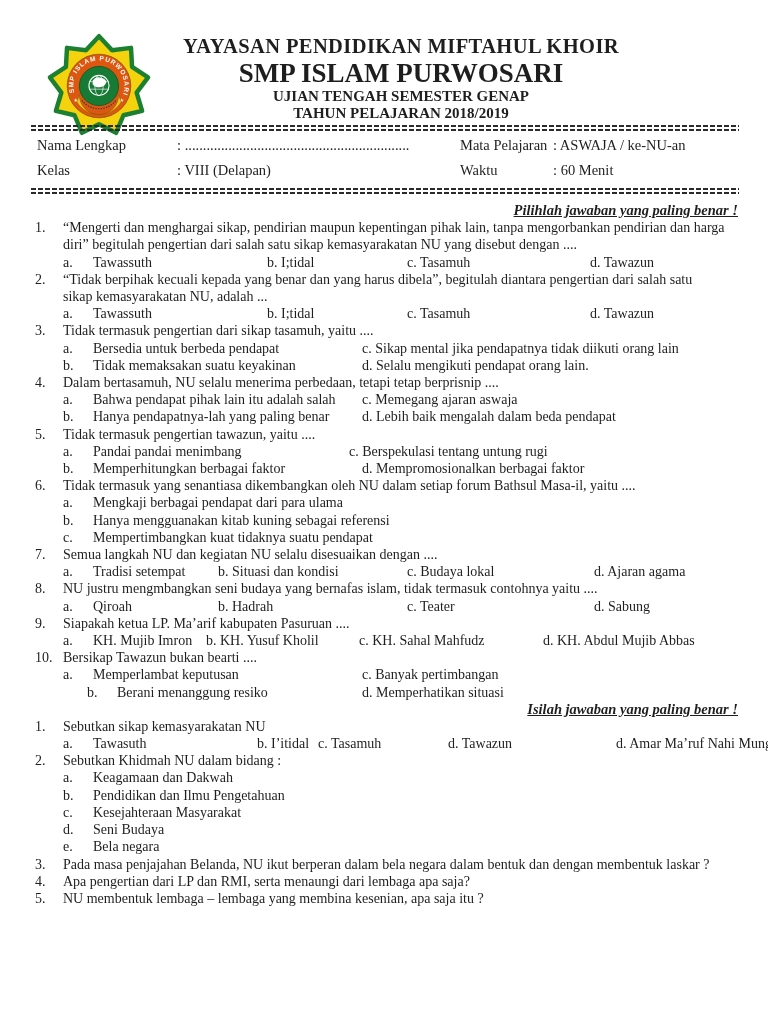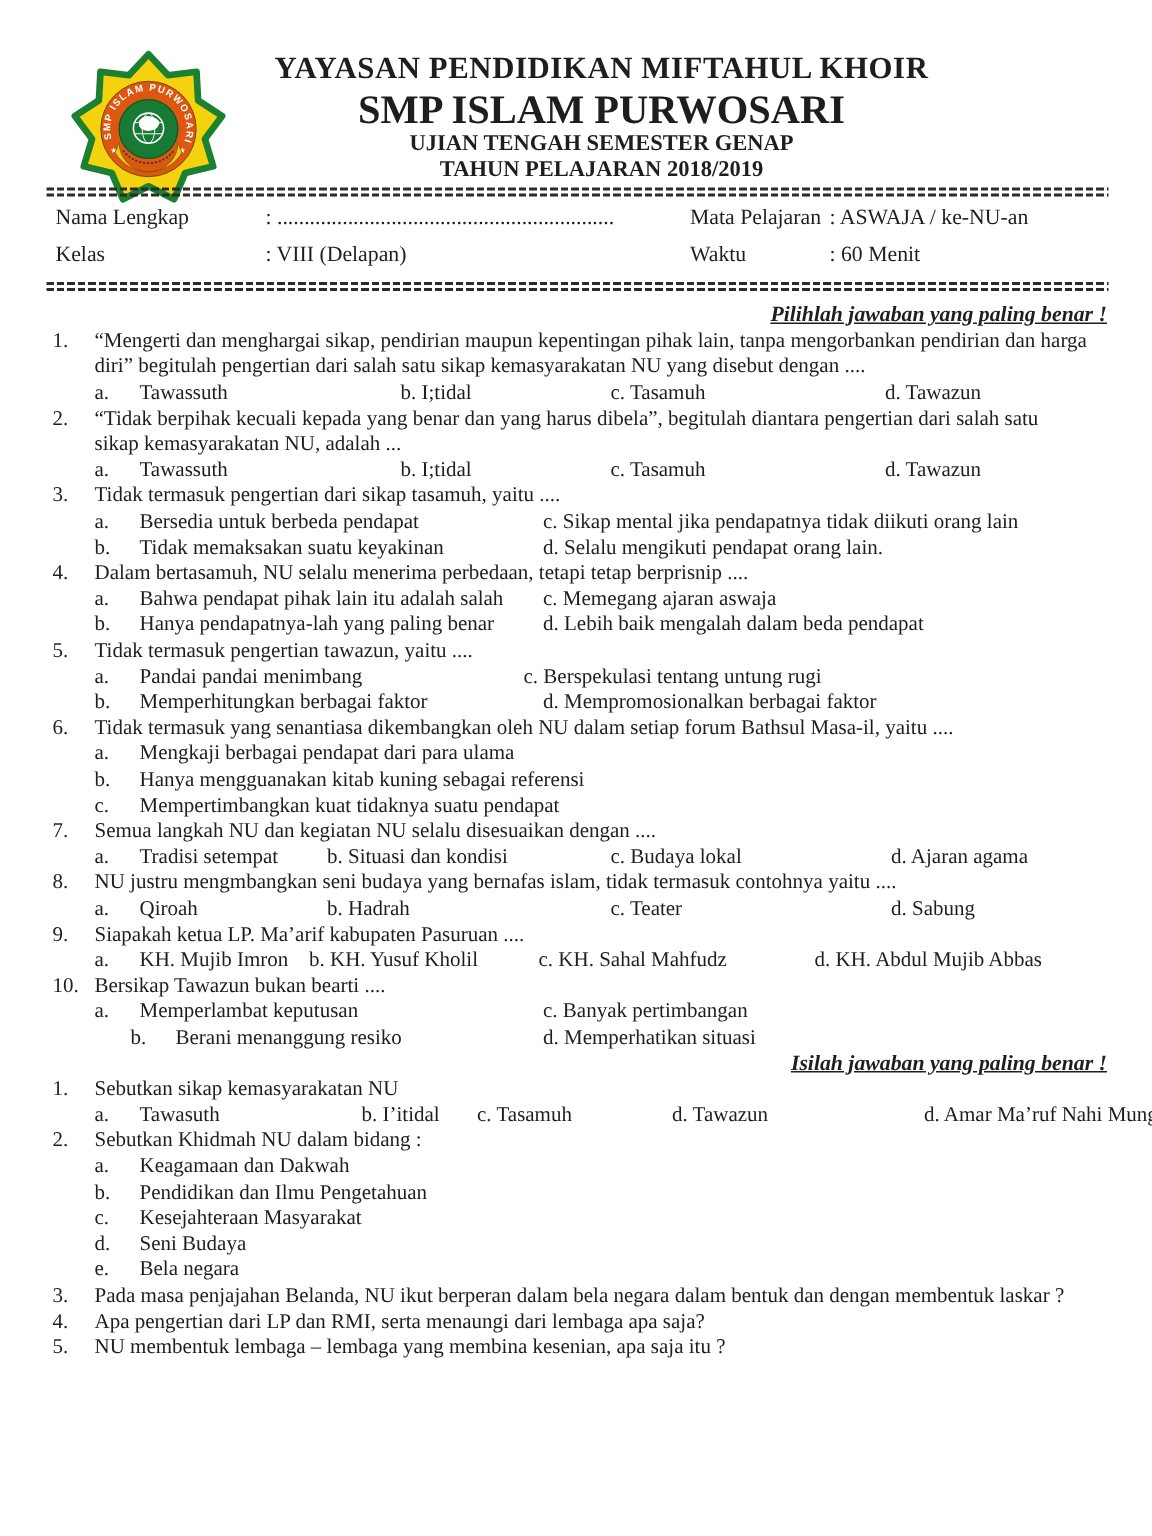--- a/index.html
+++ b/index.html
@@ -217,21 +217,21 @@
     </div>
     <div>
       <div class="sec-title">Isilah jawaban yang paling benar !</div>
       <div>
           <div class="question">
             <span class="q-num">1.</span>
             <div class="q-body">
               <div class="q-text">Sebutkan sikap kemasyarakatan NU</div>
               <div class="opts-row">
                 <span class="opt" style="left: 0px;"><span class="opt-letter wide">a.</span><span class="opt-text">Tawasuth</span></span>
-                <span class="opt" style="left: 130px; padding-left: 48px;"><span class="opt-letter">b.</span><span class="opt-text"> I’itidal</span></span>
+                <span class="opt" style="left: 146px; padding-left: 48px;"><span class="opt-letter">b.</span><span class="opt-text"> I’itidal</span></span>
                 <span class="opt" style="left: 255px;"><span class="opt-letter">c.</span><span class="opt-text"> Tasamuh</span></span>
                 <span class="opt" style="left: 385px;"><span class="opt-letter">d.</span><span class="opt-text"> Tawazun</span></span>
                 <span class="opt" style="left: 521px; margin-left: 32px;"><span class="opt-letter">d.</span><span class="opt-text"> Amar Ma’ruf Nahi Mungkar</span></span>
               </div>
             </div>
           </div>
           <div class="question">
             <span class="q-num">2.</span>
             <div class="q-body">
               <div class="q-text">Sebutkan Khidmah NU dalam bidang :</div>

